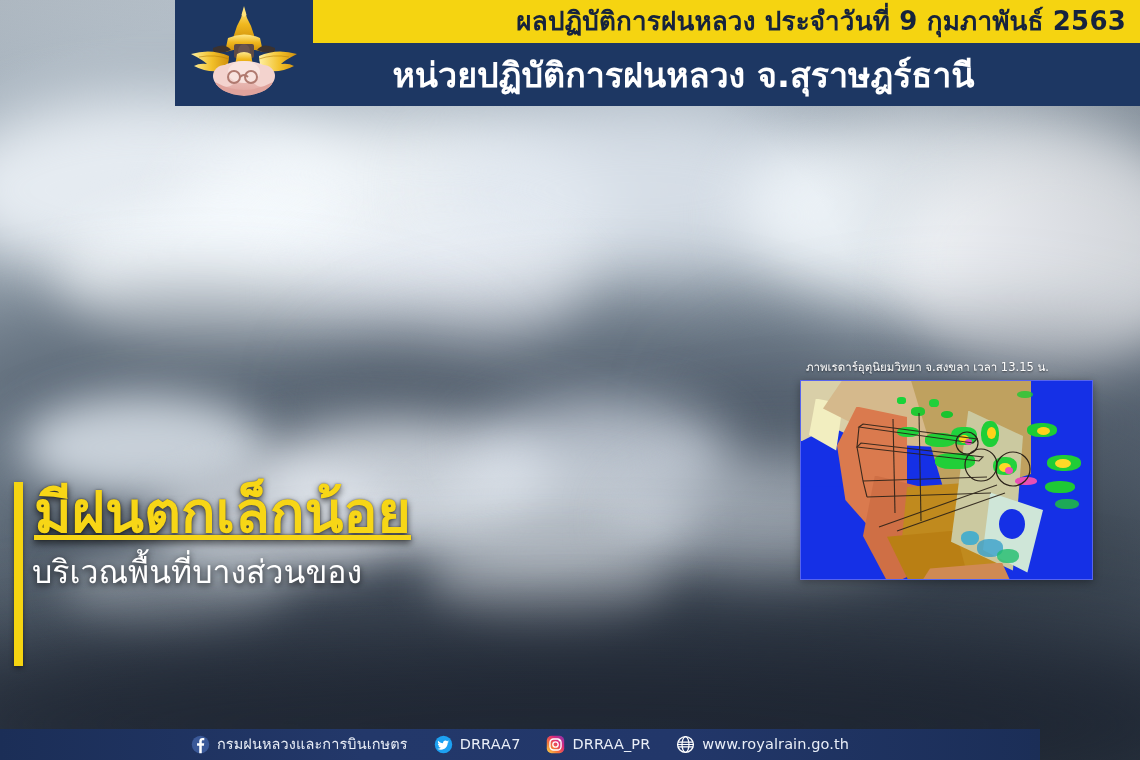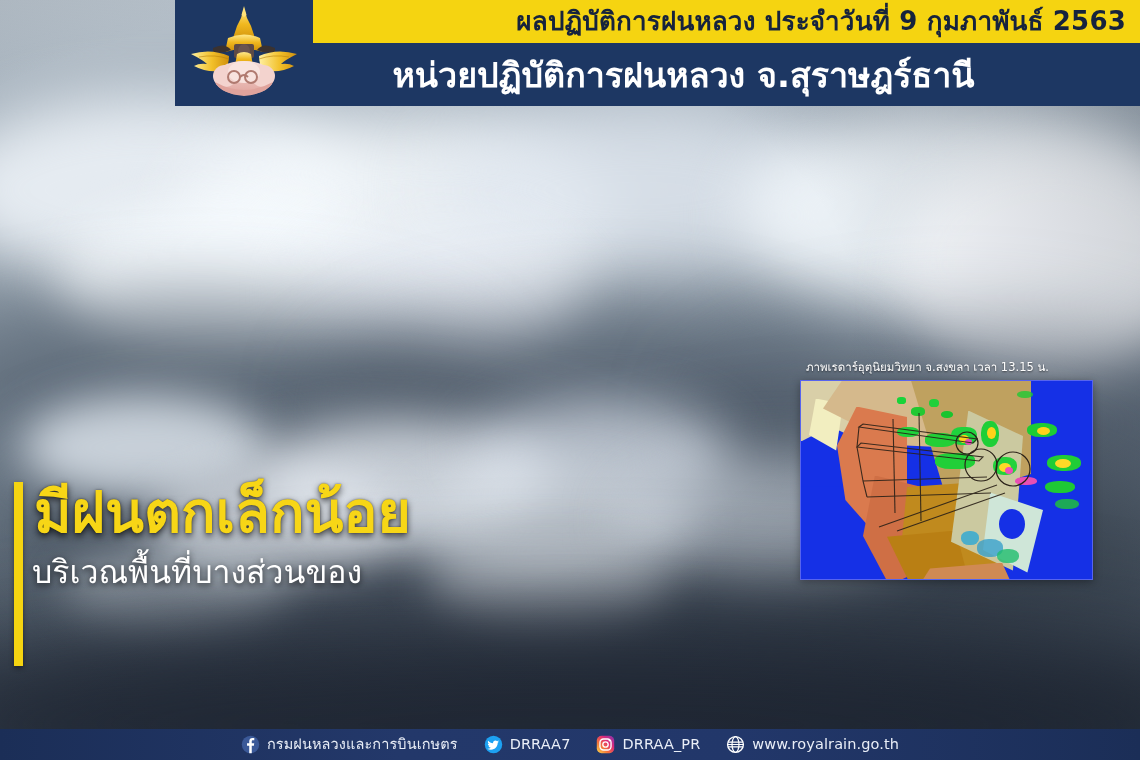--- a/index.html
+++ b/index.html
@@ -62,20 +62,21 @@
 
   
   .accent-bar{
     position:absolute;left:14px;top:482px;width:9px;height:184px;background:#f5d411;z-index:16;
     box-shadow:0 2px 5px rgba(0,0,0,.45);
   }
   .headline{
     position:absolute;left:34px;top:484px;z-index:16;
     color:#f7d616;font-size:57px;font-weight:700;line-height:1;white-space:nowrap;
     text-shadow:0 3px 7px rgba(0,0,0,.72),0 0 2px rgba(0,0,0,.5);
+    text-decoration:underline;
   }
   .subline{
     position:absolute;left:32px;top:556px;z-index:16;
     color:#ffffff;font-size:32px;font-weight:400;line-height:1;white-space:nowrap;
     text-shadow:0 2px 6px rgba(0,0,0,.75);
   }
   .prov-row{
     position:absolute;left:28px;top:618px;z-index:16;white-space:nowrap;line-height:1;
     display:flex;align-items:baseline;gap:10px;
   }
@@ -88,21 +89,21 @@
     text-shadow:0 2px 6px rgba(0,0,0,.75);
   }
   .prov-row2{
     position:absolute;left:34px;top:678px;z-index:16;white-space:nowrap;line-height:1;
     color:#ffffff;font-size:31px;font-weight:400;
     text-shadow:0 2px 6px rgba(0,0,0,.75);
   }
 
   
   .footer{
-    position:absolute;left:0;bottom:0;width:1140px;height:31px;z-index:25;
+    position:absolute;left:0;bottom:0;width:1040px;height:31px;z-index:25;
     background:linear-gradient(90deg,#1b2e57 0%,#23386a 35%,#22376a 65%,#1b2e57 100%);
     display:flex;align-items:center;justify-content:center;gap:26px;
     color:#e9eef7;font-size:14.5px;
   }
   .fitem{display:flex;align-items:center;gap:7px;line-height:1;}
   .fico{width:19px;height:19px;flex:0 0 19px;display:block;}
   .flabel{white-space:nowrap;letter-spacing:.1px;}
 
   .thai{font-family:"DejaVu Sans","Liberation Sans",sans-serif;}
 </style>

